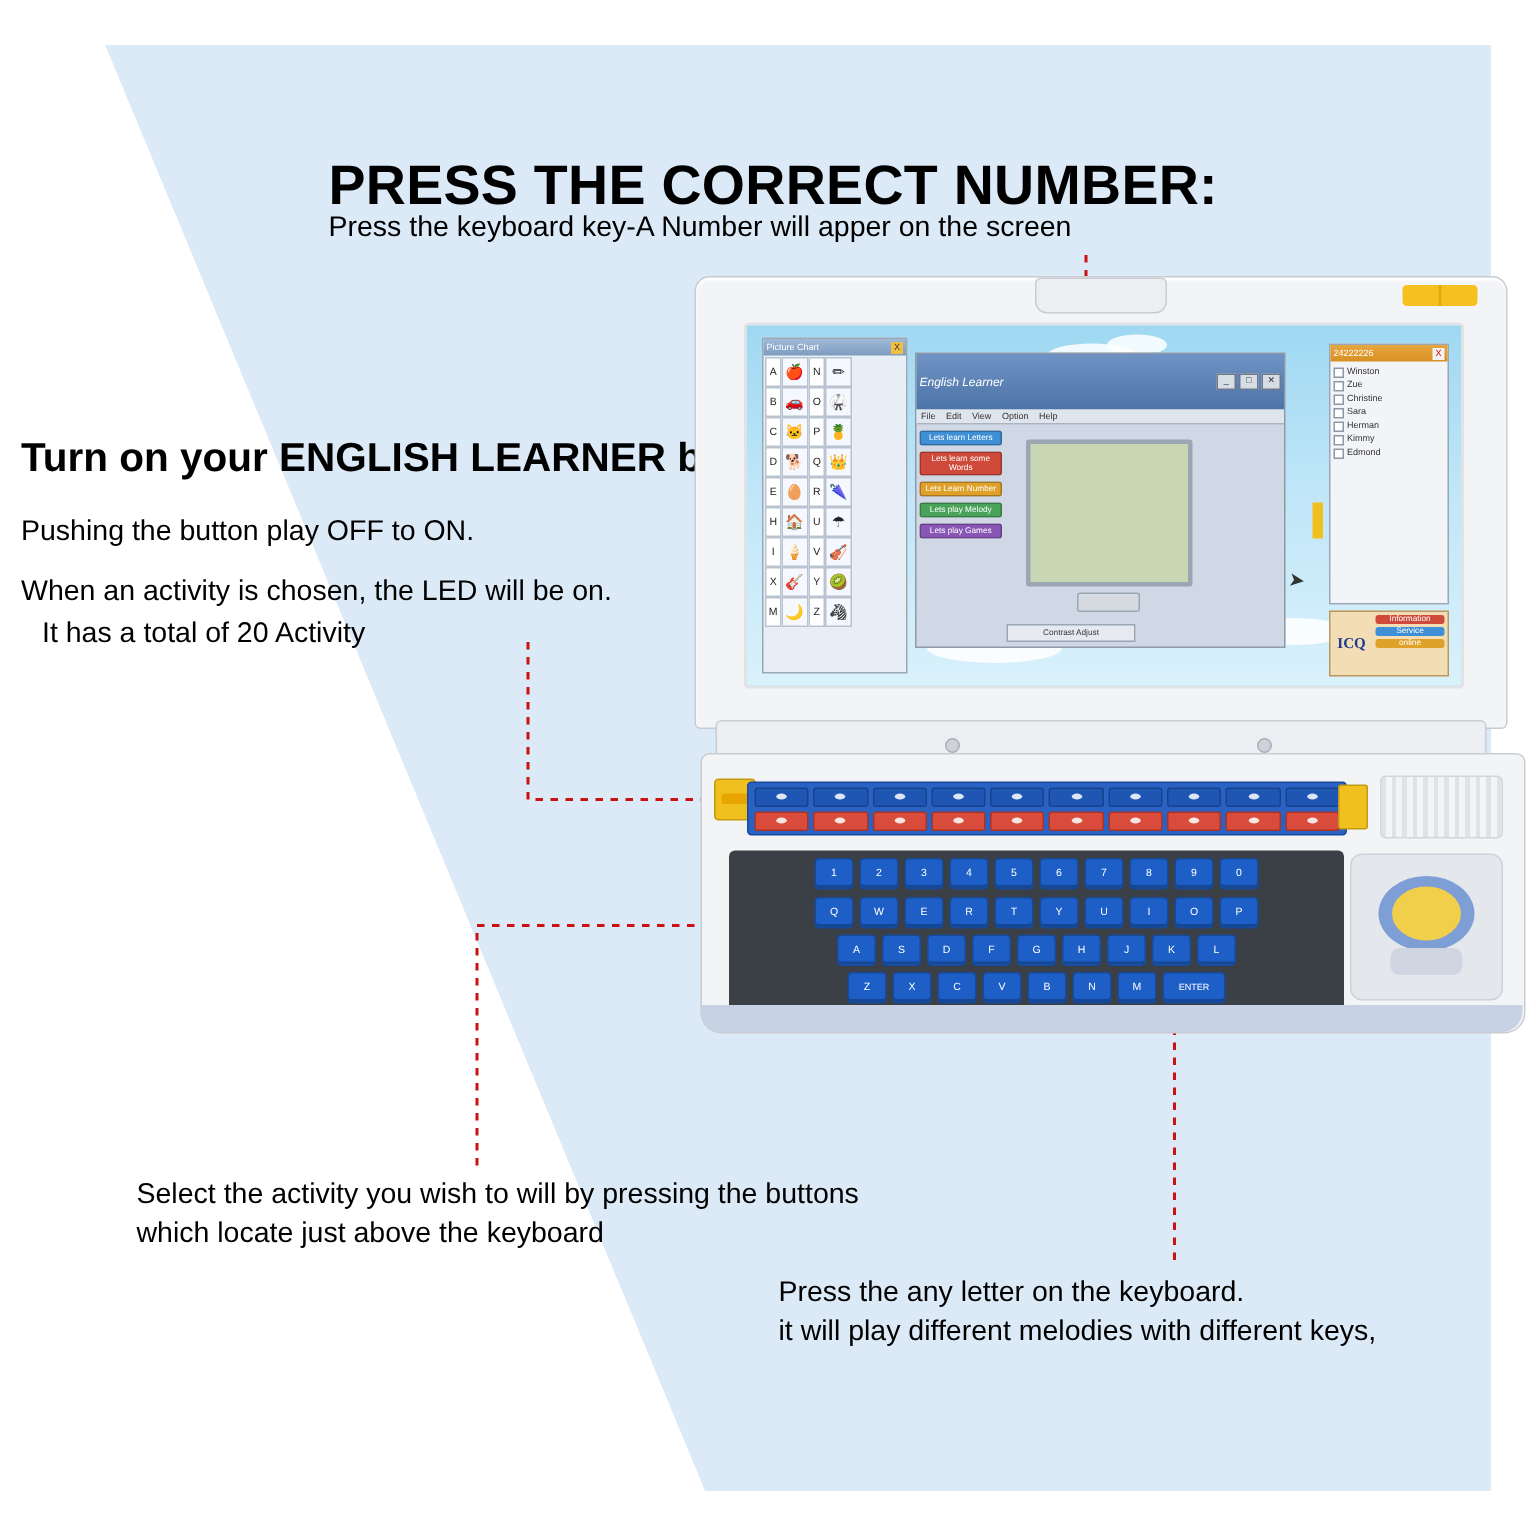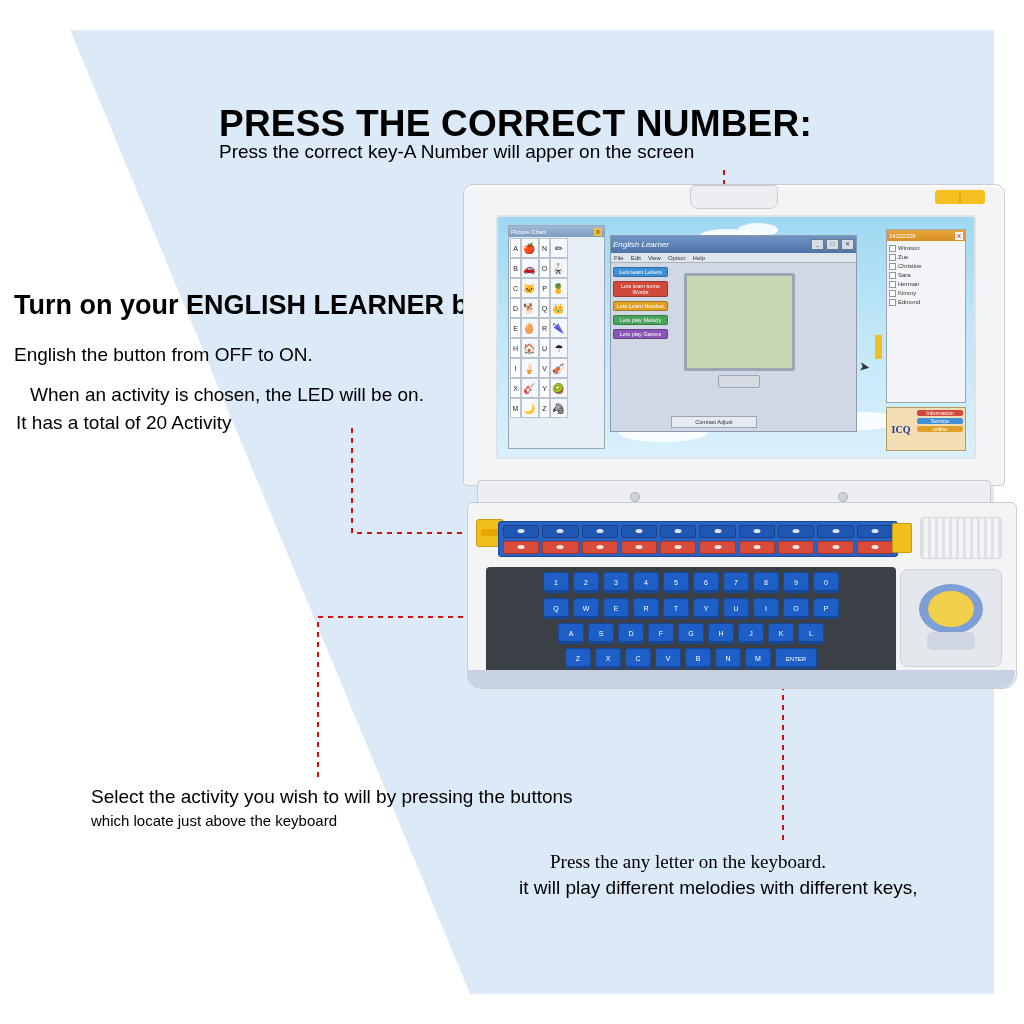--- a/index.html
+++ b/index.html
@@ -19,25 +19,25 @@
   #ann-press-title{
     left:219px;top:103px;font-size:37px;font-weight:bold;letter-spacing:.2px;
   }
   #ann-press-sub{
     left:219px;top:141px;font-size:19px;
   }
   #ann-turnon-title{
     left:14px;top:290px;font-size:27px;font-weight:bold;
   }
   #ann-turnon-l1{left:14px;top:344px;font-size:19px;}
-  #ann-turnon-l2{left:30px;top:384px;font-size:19px;}
-  #ann-turnon-l3{left:16px;top:412px;font-size:19px;}
+  #ann-turnon-l2{left:14px;top:384px;font-size:19px;}
+  #ann-turnon-l3{left:28px;top:412px;font-size:19px;}
   #ann-select-l1{left:91px;top:786px;font-size:19px;}
-  #ann-select-l2{left:91px;top:812px;font-size:15px;}
-  #ann-letter-l1{left:550px;top:851px;font-size:19px;font-family:Liberation Serif, serif;}
+  #ann-select-l2{left:91px;top:812px;font-size:19px;}
+  #ann-letter-l1{left:519px;top:851px;font-size:19px;}
   #ann-letter-l2{left:519px;top:877px;font-size:19px;}
 
   
   #leaders{position:absolute;left:0;top:0;width:1024px;height:1024px;pointer-events:none;}
 
   
   #laptop{position:absolute;left:455px;top:172px;width:560px;height:540px;}
 
   
   .lid{
@@ -86,21 +86,21 @@
   .chart-grid .pic{background:#f5f8ff;font-size:10px;}
 
   
   .win-learner{
     position:absolute;left:112px;top:18px;width:245px;height:195px;
     background:#cfd8e4;border:1px solid #8e9aa8;
   }
   .win-learner .tb{
     height:13px;background:linear-gradient(#6f93c4,#4d74a8);
     display:flex;align-items:center;justify-content:space-between;color:#fff;
-    font-size:8px;font-style:italic;padding:2px 2px;
+    font-size:8px;font-style:italic;padding:12px 2px;
   }
   .win-learner .tb .btns{display:flex;gap:2px;}
   .win-learner .tb .btns span{
     width:11px;height:9px;background:#d7dde5;border:1px solid #6d7988;
     font-size:6px;line-height:8px;text-align:center;color:#333;font-style:normal;
   }
   .menubar{
     height:9px;background:#dfe5ed;border-bottom:1px solid #aab4c0;
     display:flex;gap:7px;padding:0 3px;font-size:6px;color:#333;align-items:center;
   }
@@ -247,23 +247,23 @@
   </g>
   <g fill="none" stroke="#cc1111" stroke-width="2.5">
     <circle cx="724" cy="296" r="6"></circle>
     <circle cx="628" cy="617" r="6"></circle>
     <circle cx="783" cy="631" r="6"></circle>
     <circle cx="522" cy="533" r="6"></circle>
   </g>
 </svg>
 
 <div class="ann" id="ann-press-title">PRESS THE CORRECT NUMBER:</div>
-<div class="ann" id="ann-press-sub">Press the correct key-A Number will apper on the screen</div>
+<div class="ann" id="ann-press-sub">Press the keyboard key-A Number will apper on the screen</div>
 <div class="ann" id="ann-turnon-title">Turn on your ENGLISH LEARNER by</div>
-<div class="ann" id="ann-turnon-l1">English the button  from OFF to ON.</div>
+<div class="ann" id="ann-turnon-l1">Pushing the button  play OFF to ON.</div>
 <div class="ann" id="ann-turnon-l2">When an activity is chosen, the LED will be on.</div>
 <div class="ann" id="ann-turnon-l3">It has a  total of 20 Activity</div>
 <div class="ann" id="ann-select-l1">Select the activity you wish to will by pressing the buttons</div>
 <div class="ann" id="ann-select-l2">which locate just above the keyboard</div>
 <div class="ann" id="ann-letter-l1">Press the any letter on the keyboard.</div>
 <div class="ann" id="ann-letter-l2">it will play different melodies with different keys,</div>
 
 <div id="laptop">
 
   <div class="lid">

